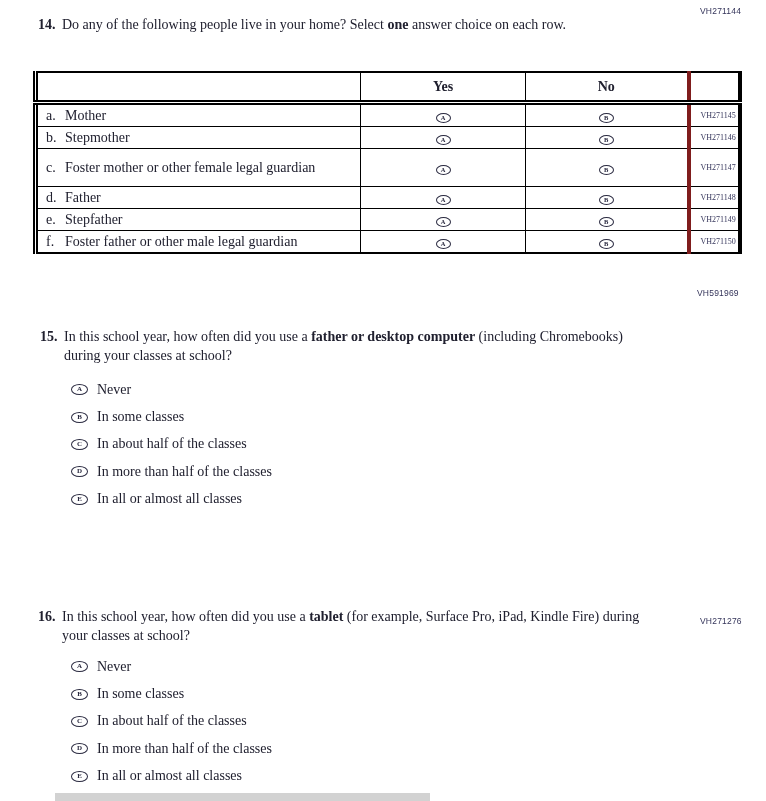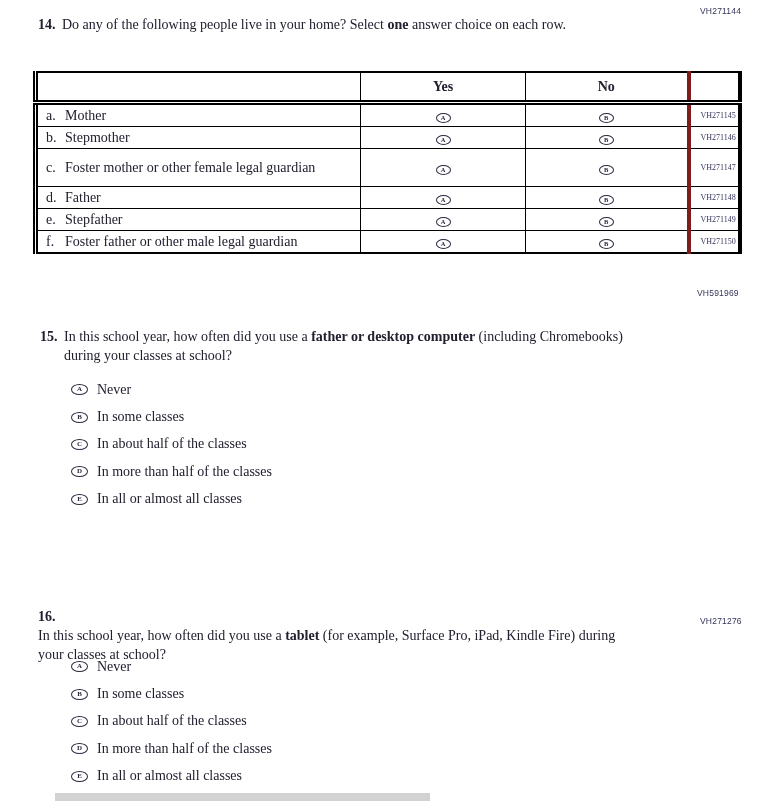--- a/index.html
+++ b/index.html
@@ -211,21 +211,21 @@
   <div class="opt-row">
     <span class="bubble opt">
         <span>E</span>
       </span>
     <span>In all or almost all classes</span>
   </div>
 </div>
 
 <div class="code" style="left:700px;top:616px;">VH271276</div>
 
-<div class="question" style="left:38px;top:607px;flex-direction:column;">
+<div class="question" style="left:38px;top:607px;">
   <span class="qnum">16.</span>
   <span class="qtext"><span>In this school year, how often did you use a </span><b>tablet</b><span> (for example, Surface Pro, iPad, Kindle Fire) during your classes at school?</span></span>
 </div>
 
 <div class="opts" style="left:71px;top:653px;">
   <div class="opt-row">
     <span class="bubble opt">
         <span>A</span>
       </span>
     <span>Never</span>

